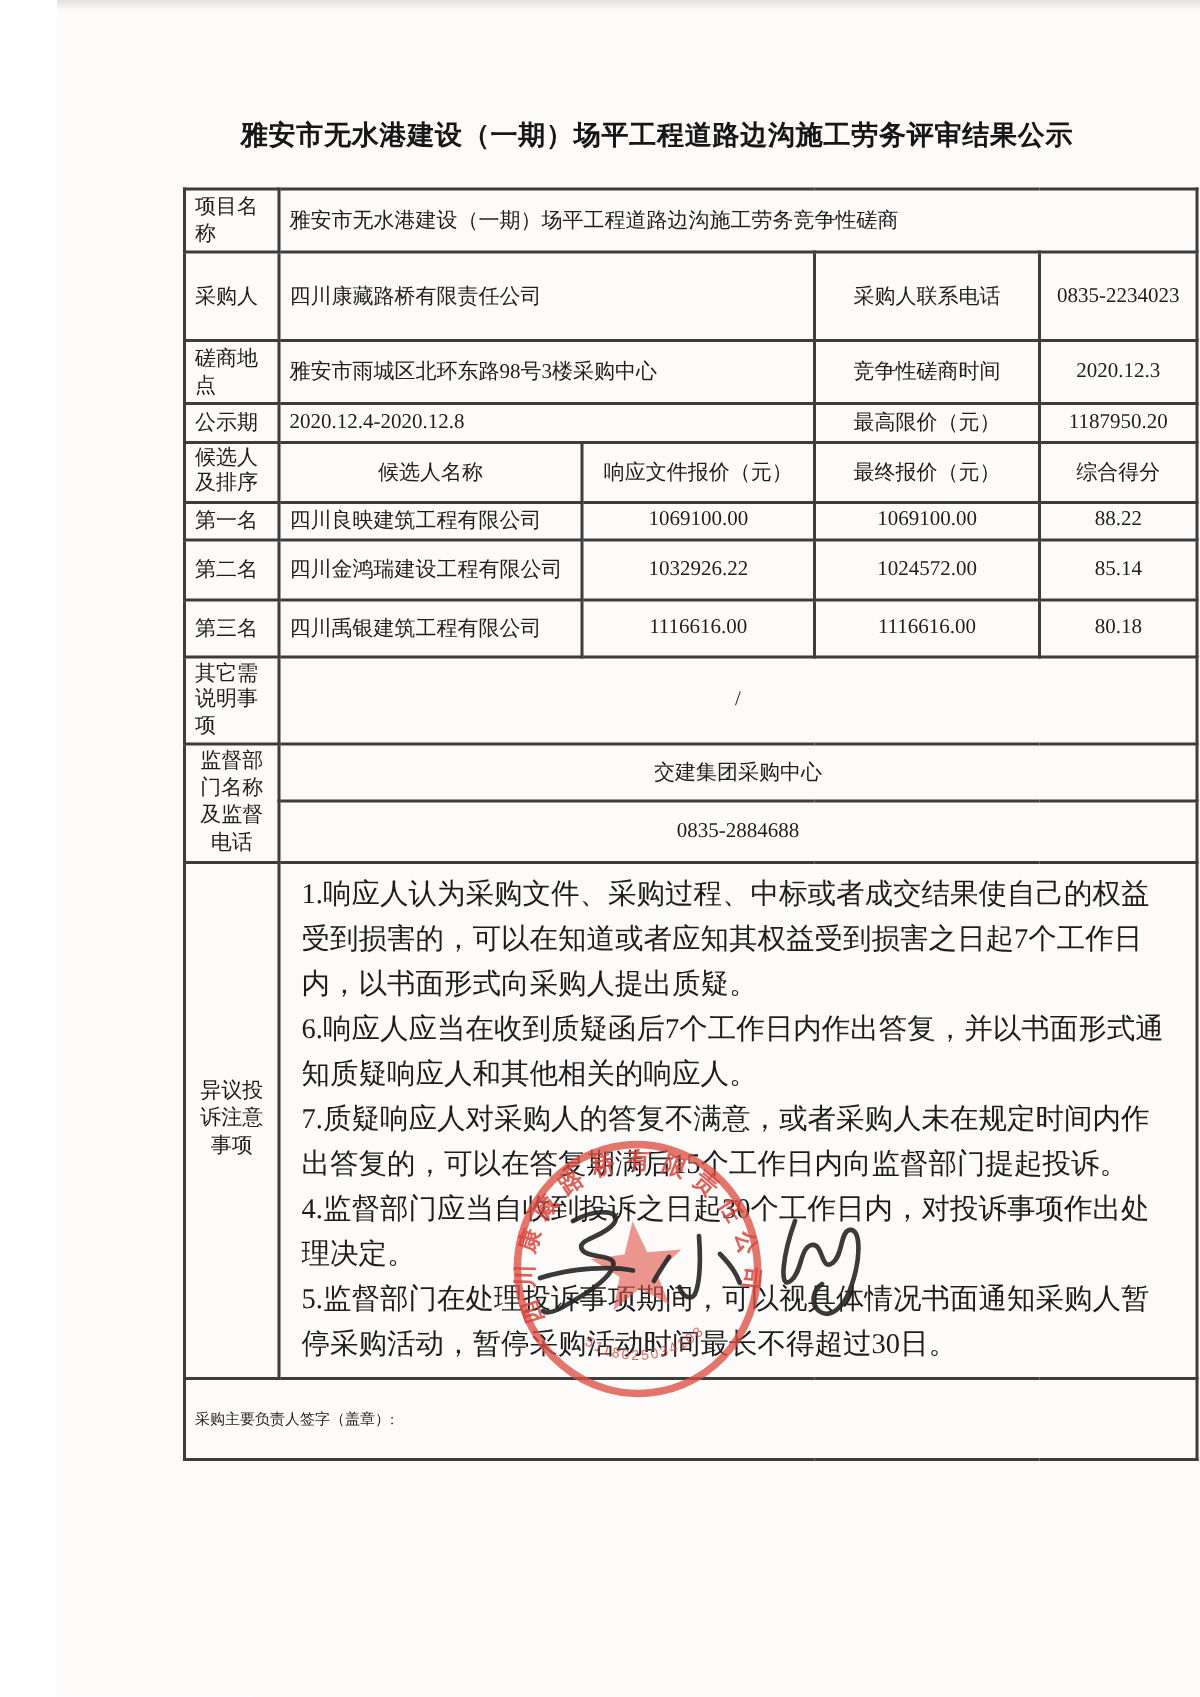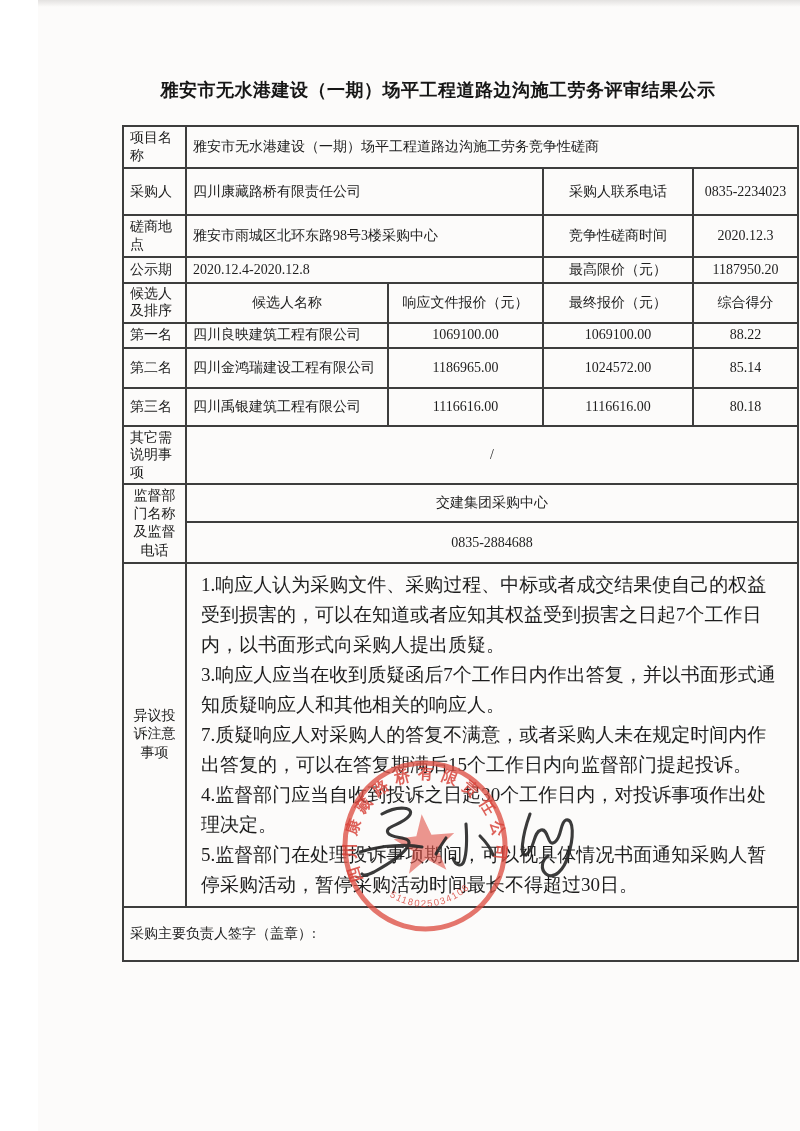--- a/index.html
+++ b/index.html
@@ -26,21 +26,21 @@
   }
   table.main td{
     border:2px solid #3d3d3d; padding:2px 6px;
     vertical-align:middle; overflow:hidden;
   }
   td.lbl{ padding-left:4px; padding-right:2px; }
   td.c{ text-align:center; }
   td.l{ text-align:left; }
   .objection-wrap{ padding:4px 8px; }
   .objection-wrap .ln{ font-size:19px; line-height:1.58; text-align:left; }
-  .sig-row-cell{ font-size:14px; padding-left:6px; }
+  .sig-row-cell{ font-size:10px; padding-left:6px; }
   .stamp{
     position:absolute; left:297px; top:754px; width:180px; height:184px;
     transform:rotate(-6deg); pointer-events:none;
   }
   .signature{
     position:absolute; left:296px; top:792px; width:270px; height:104px;
     pointer-events:none;
   }
 </style>
 </head>
@@ -58,21 +58,21 @@
       <col style="width:150px">
         <col style="width:105px">
     </colgroup>
 
     <tbody>
         <tr style="height:41px">
       <td class="lbl l">项目名称</td>
       <td class="l" colspan="4">雅安市无水港建设（一期）场平工程道路边沟施工劳务竞争性磋商</td>
     </tr>
 
-    <tr style="height:47px">
+    <tr style="height:59px">
       <td class="lbl l">采购人</td>
       <td class="l" colspan="2">四川康藏路桥有限责任公司</td>
       <td class="c">采购人联系电话</td>
       <td class="c">0835-2234023</td>
     </tr>
 
     <tr style="height:42px">
       <td class="lbl l">磋商地点</td>
       <td class="l" colspan="2">雅安市雨城区北环东路98号3楼采购中心</td>
       <td class="c">竞争性磋商时间</td>
@@ -98,21 +98,21 @@
       <td class="lbl l">第一名</td>
       <td class="l">四川良映建筑工程有限公司</td>
       <td class="c">1069100.00</td>
       <td class="c">1069100.00</td>
       <td class="c">88.22</td>
     </tr>
 
     <tr style="height:40px">
       <td class="lbl l">第二名</td>
       <td class="l">四川金鸿瑞建设工程有限公司</td>
-      <td class="c">1186965.00</td>
+      <td class="c">1032926.22</td>
       <td class="c">1024572.00</td>
       <td class="c">85.14</td>
     </tr>
 
     <tr style="height:38px">
       <td class="lbl l">第三名</td>
       <td class="l">四川禹银建筑工程有限公司</td>
       <td class="c">1116616.00</td>
       <td class="c">1116616.00</td>
       <td class="c">80.18</td>
@@ -129,21 +129,21 @@
     </tr>
     <tr style="height:35px">
       <td class="c" colspan="4">0835-2884688</td>
     </tr>
 
     <tr style="height:289px">
       <td class="lbl c" style="line-height:1.35">异议投诉注意事项</td>
       <td colspan="4">
         <div class="objection-wrap">
           <div class="ln">1.响应人认为采购文件、采购过程、中标或者成交结果使自己的权益受到损害的，可以在知道或者应知其权益受到损害之日起7个工作日内，以书面形式向采购人提出质疑。</div>
-          <div class="ln">3.响应人应当在收到质疑函后7个工作日内作出答复，并以书面形式通知质疑响应人和其他相关的响应人。</div>
+          <div class="ln">6.响应人应当在收到质疑函后7个工作日内作出答复，并以书面形式通知质疑响应人和其他相关的响应人。</div>
           <div class="ln">7.质疑响应人对采购人的答复不满意，或者采购人未在规定时间内作出答复的，可以在答复期满后15个工作日内向监督部门提起投诉。</div>
           <div class="ln">4.监督部门应当自收到投诉之日起30个工作日内，对投诉事项作出处理决定。</div>
           <div class="ln">5.监督部门在处理投诉事项期间，可以视具体情况书面通知采购人暂停采购活动，暂停采购活动时间最长不得超过30日。</div>
         </div>
       </td>
     </tr>
 
     <tr style="height:54px">
       <td colspan="5" class="sig-row-cell l">采购主要负责人签字（盖章）:</td>
     </tr>

